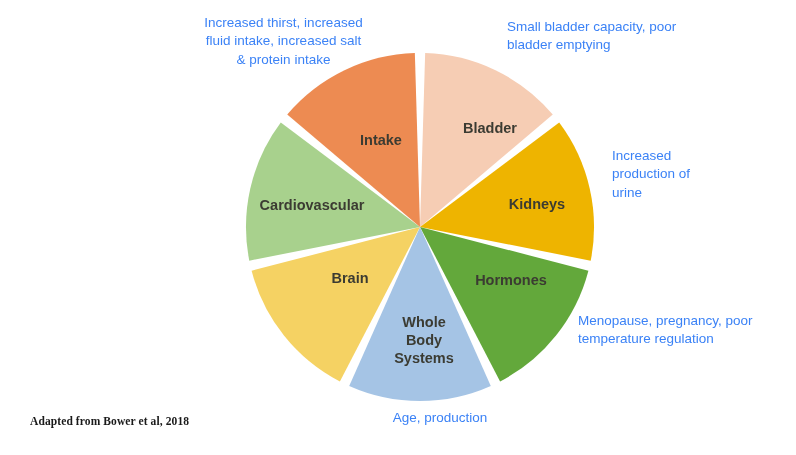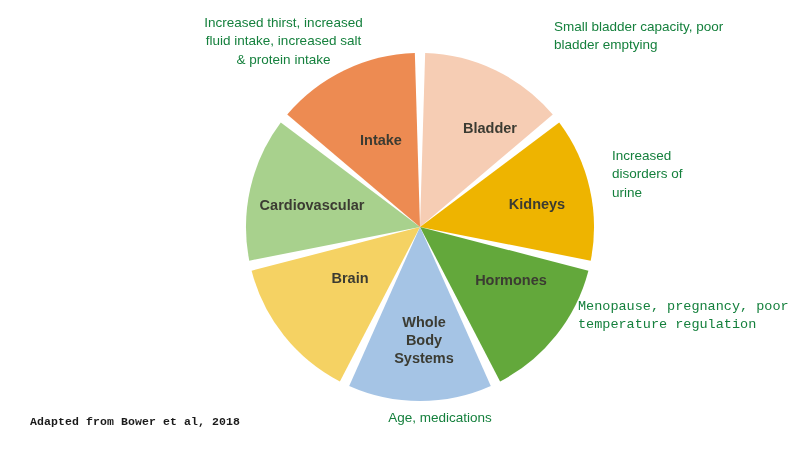--- a/index.html
+++ b/index.html
@@ -44,38 +44,38 @@
     fill: #3b3b32;
     text-anchor: middle;
     dominant-baseline: middle;
     paint-order: stroke;
   }
   .callout {
     position: absolute;
     font-family: "Liberation Sans", sans-serif;
     font-size: 13.5px;
     line-height: 1.36;
-    color: #15803d;
+    color: #3b82f6;
     white-space: pre-line;
   }
   .callout.right { text-align: left; }
   .callout.left  { text-align: left; }
   .callout.center { text-align: center; }
   #c-intake   { left: 176px; top: 14px;  width: 215px; text-align: center;}
-  #c-bladder  { left: 507px; top: 18px;  width: 240px; margin-left: 47px; }
+  #c-bladder  { left: 507px; top: 18px;  width: 240px; }
   #c-kidneys  { left: 612px; top: 147px; width: 140px; }
-  #c-hormones { left: 578px; top: 298px; width: 215px; font-family: Liberation Mono, monospace; }
+  #c-hormones { left: 578px; top: 312px; width: 215px; }
   #c-whole    { left: 330px; top: 409px; width: 220px; text-align: center; }
   #c-brain    { left: 130px; top: 290px; width: 130px; }
   #c-cardio   { left: 130px; top: 150px; width: 125px; }
   #credit {
     position: absolute;
     left: 30px;
     top: 415px;
-    font-family: Liberation Mono, monospace;
+    font-family: Liberation Serif, serif;
     font-size: 11.5px;
     font-weight: bold;
     color: #1a1a1a;
     letter-spacing: 0.1px;
   }
 </style>
 </head>
 <body>
 
 <div id="stage">
@@ -104,25 +104,25 @@
   </div>
 
   <div class="callout center" id="c-intake">Increased thirst, increased
 fluid intake, increased salt
 &amp; protein intake</div>
 
   <div class="callout right" id="c-bladder">Small bladder capacity, poor
 bladder emptying</div>
 
   <div class="callout right" id="c-kidneys">Increased
-disorders of
+production of
 urine</div>
 
   <div class="callout right" id="c-hormones">Menopause, pregnancy, poor
 temperature regulation</div>
 
-  <div class="callout center" id="c-whole">Age, medications</div>
+  <div class="callout center" id="c-whole">Age, production</div>
 
 
 
   <div id="credit">Adapted from Bower et al, 2018</div>
 
 </div>
 
 </body></html>

